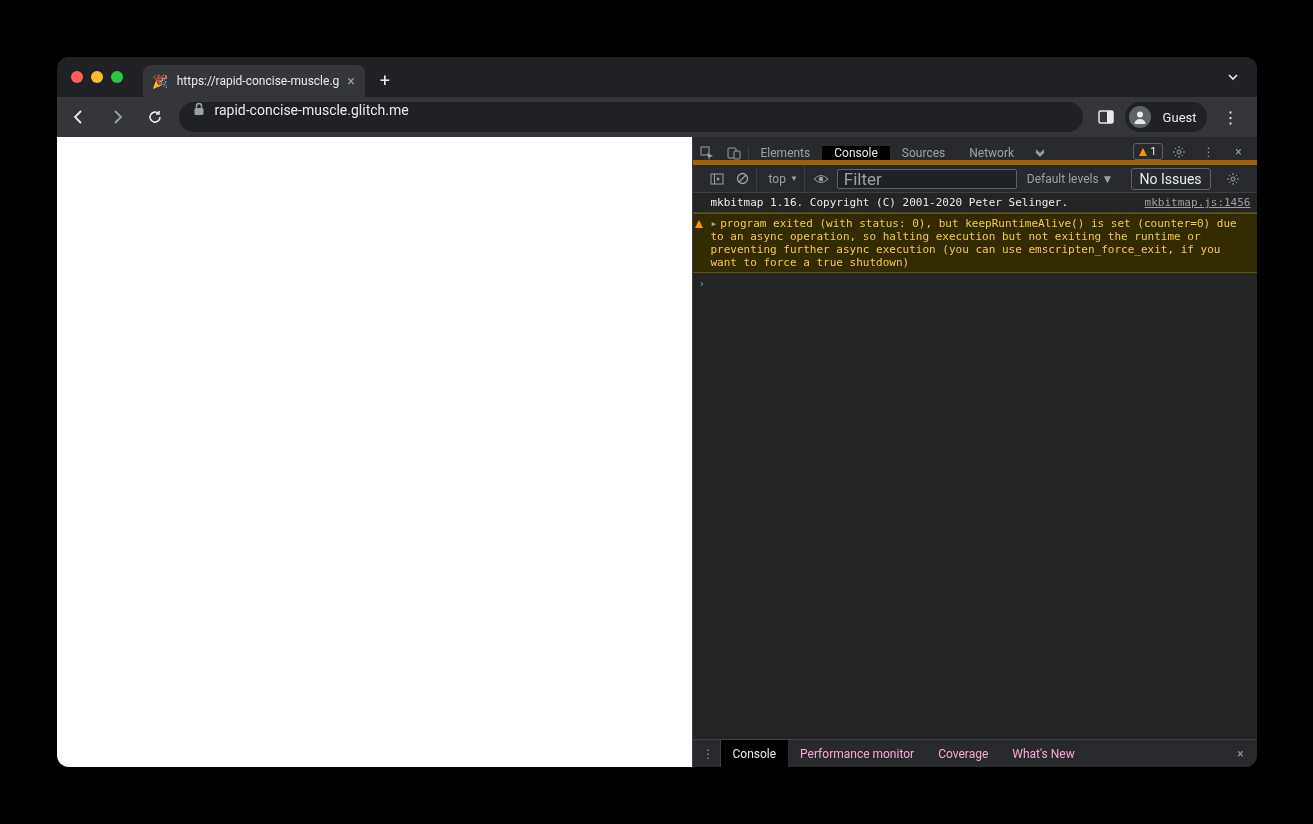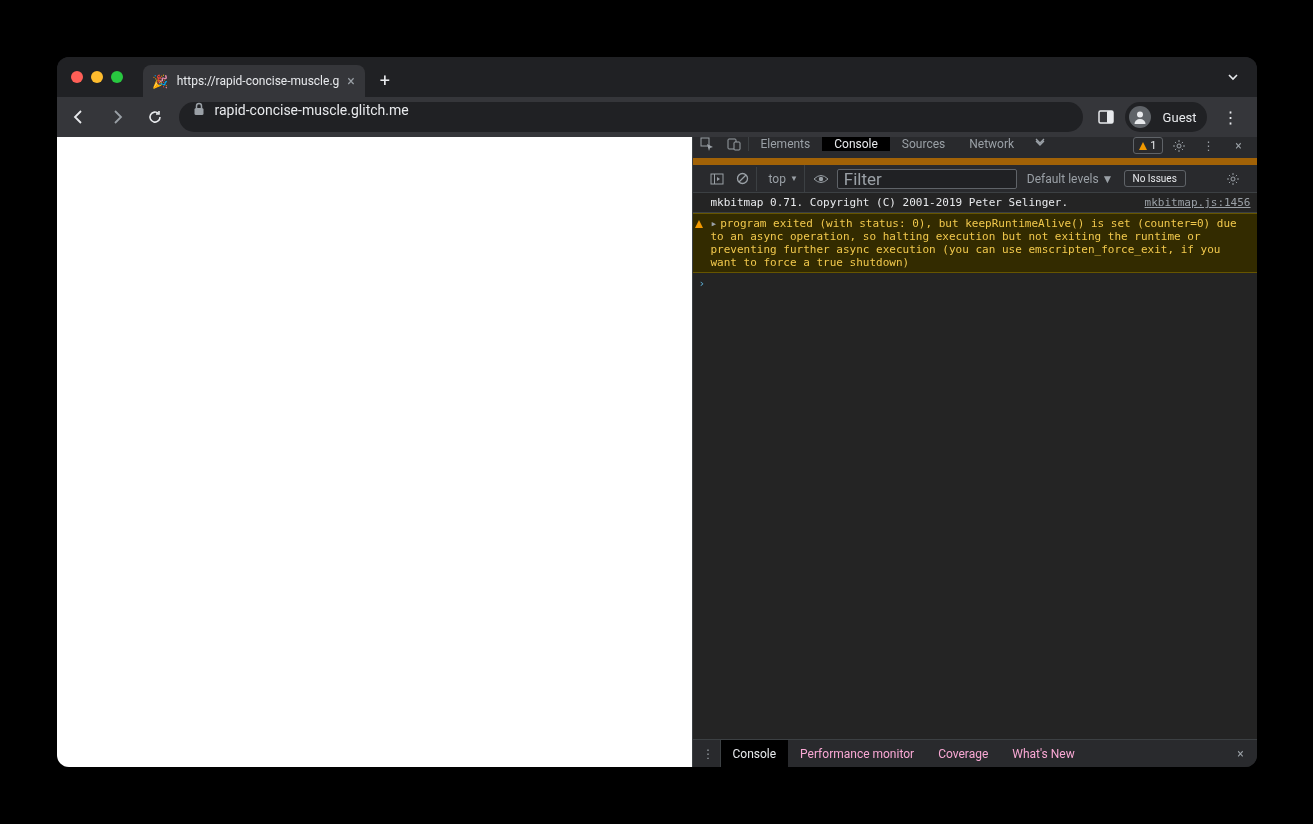--- a/index.html
+++ b/index.html
@@ -152,22 +152,22 @@
     width: 565px;
     background: #242424;
     display: flex;
     flex-direction: column;
     border-left: 1px solid #3c4043;
     font-size: 12px;
   }
   .dt-tabs {
     height: 28px;
     display: flex;
-    align-items: flex-start;
-    border-bottom: 7px solid #a16207;
+    align-items: flex-end;
+    border-bottom: 5px solid #a16207;
     background: #292a2d;
   }
   .dt-ic {
     width: 28px;
     display: flex; align-items: center; justify-content: center;
     color: #9aa0a6;
   }
   .dt-ic.sep { border-right: 1px solid #3c4043; }
   .dt-tab {
     padding: 0 12px;
@@ -237,22 +237,23 @@
   }
   .con-levels {
     color: #9aa0a6;
     padding: 0 6px;
     display: flex; align-items: center; gap: 3px;
   }
   .no-issues {
     border: 1px solid #5f6368;
     border-radius: 3px;
     padding: 2px 8px;
-    font-size: 10px;
-    color: #e8eaed;
+    font-size: 14px;
+    color: #e8eaed;
+    margin-left: 7px;
   }
   
   .con-body {
     flex: 1;
     overflow: auto;
     font-family: Menlo, Consolas, monospace;
     font-size: 11px;
     background: #242424;
   }
   .log-row {
@@ -478,21 +479,21 @@
         <div class="con-ic">
           <svg width="14" height="14" viewBox="0 0 14 14">
               <circle cx="7" cy="7" r="2" stroke="#9aa0a6" fill="none"></circle>
               <path d="M7 1 L7 3 M7 11 L7 13 M1 7 L3 7 M11 7 L13 7 M3 3 L4.2 4.2 M9.8 9.8 L11 11 M3 11 L4.2 9.8 M9.8 4.2 L11 3" stroke="#9aa0a6"></path>
             </svg>
         </div>
       </div>
 
       <div class="con-body">
         <div class="log-row">
-          <span class="msg">mkbitmap 0.71. Copyright (C) 2001-2019 Peter Selinger.</span>
+          <span class="msg">mkbitmap 1.16. Copyright (C) 2001-2020 Peter Selinger.</span>
           <span class="src">mkbitmap.js:1456</span>
         </div>
         <div class="log-row warn">
           <span class="warn-gutter"><span class="warn-tri-sm"></span></span>
           <span class="msg"><span class="expand-caret">▸</span><span>program exited (with status: 0), but keepRuntimeAlive() is set (counter=0) due to an async operation, so halting execution but not exiting the runtime or preventing further async execution (you can use emscripten_force_exit, if you want to force a true shutdown)</span></span>
         </div>
         <div class="prompt-row">
           <span class="caret">›</span>
         </div>
       </div>

